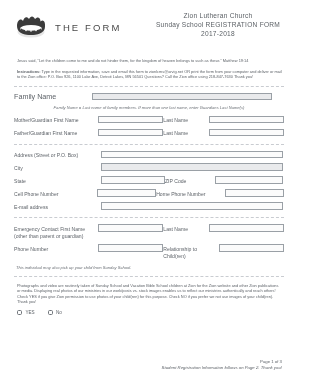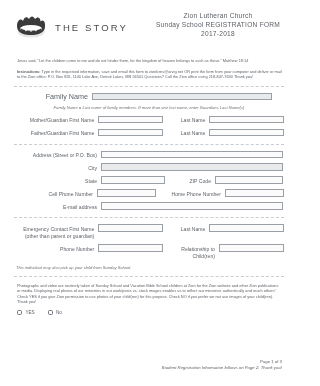--- a/index.html
+++ b/index.html
@@ -98,21 +98,20 @@
 
   .row {
     display: flex;
     align-items: flex-start;
     margin-bottom: 4px;
   }
   .lbl {
     font-size: 5.1px;
     line-height: 7.4px;
     color: #5d6268;
-    text-align: right;
     padding-right: 4px;
     padding-top: 1.5px;
     box-sizing: border-box;
     white-space: pre-line;
   }
   .lbl.big { font-size: 7.2px; padding-top: 0.5px; }
 
   .box {
     height: 7.6px;
     border: 0.8px solid #9aa0a6;
@@ -220,21 +219,21 @@
         <svg viewBox="0 0 68 48" width="34" height="24" xmlns="http://www.w3.org/2000/svg">
           <ellipse cx="34" cy="34" rx="27" ry="11" fill="#e6e6e6"></ellipse>
           <path d="M6 22 C6 10 14 6 18 12 C20 4 26 2 30 8 C33 1 39 1 42 8 C47 2 53 5 53 13 C58 8 63 12 62 23 C62 34 52 40 34 40 C16 40 6 34 6 22 Z" fill="#3b3b3b"></path>
           <ellipse cx="34" cy="27" rx="22" ry="7" fill="#ffffff"></ellipse>
           <path d="M13 26 C20 33 48 33 55 26 C53 36 44 40 34 40 C24 40 15 36 13 26 Z" fill="#3b3b3b"></path>
           <circle cx="24" cy="31" r="1.6" fill="#ffffff"></circle>
           <circle cx="34" cy="32" r="1.6" fill="#ffffff"></circle>
           <circle cx="44" cy="31" r="1.6" fill="#ffffff"></circle>
         </svg>
       </span>
-      <span class="brand-word">THE STORY</span>
+      <span class="brand-word">THE FORM</span>
     </div>
     <div class="header-titles">
       <div>Zion Lutheran Church</div>
       <div>Sunday School REGISTRATION FORM</div>
       <div>2017-2018</div>
     </div>
   </div>
 
   <div class="intro">
     <div class="verse">Jesus said, "Let the children come to me and do not hinder them, for the kingdom of heaven belongs to such as these." Matthew 19:14</div>

